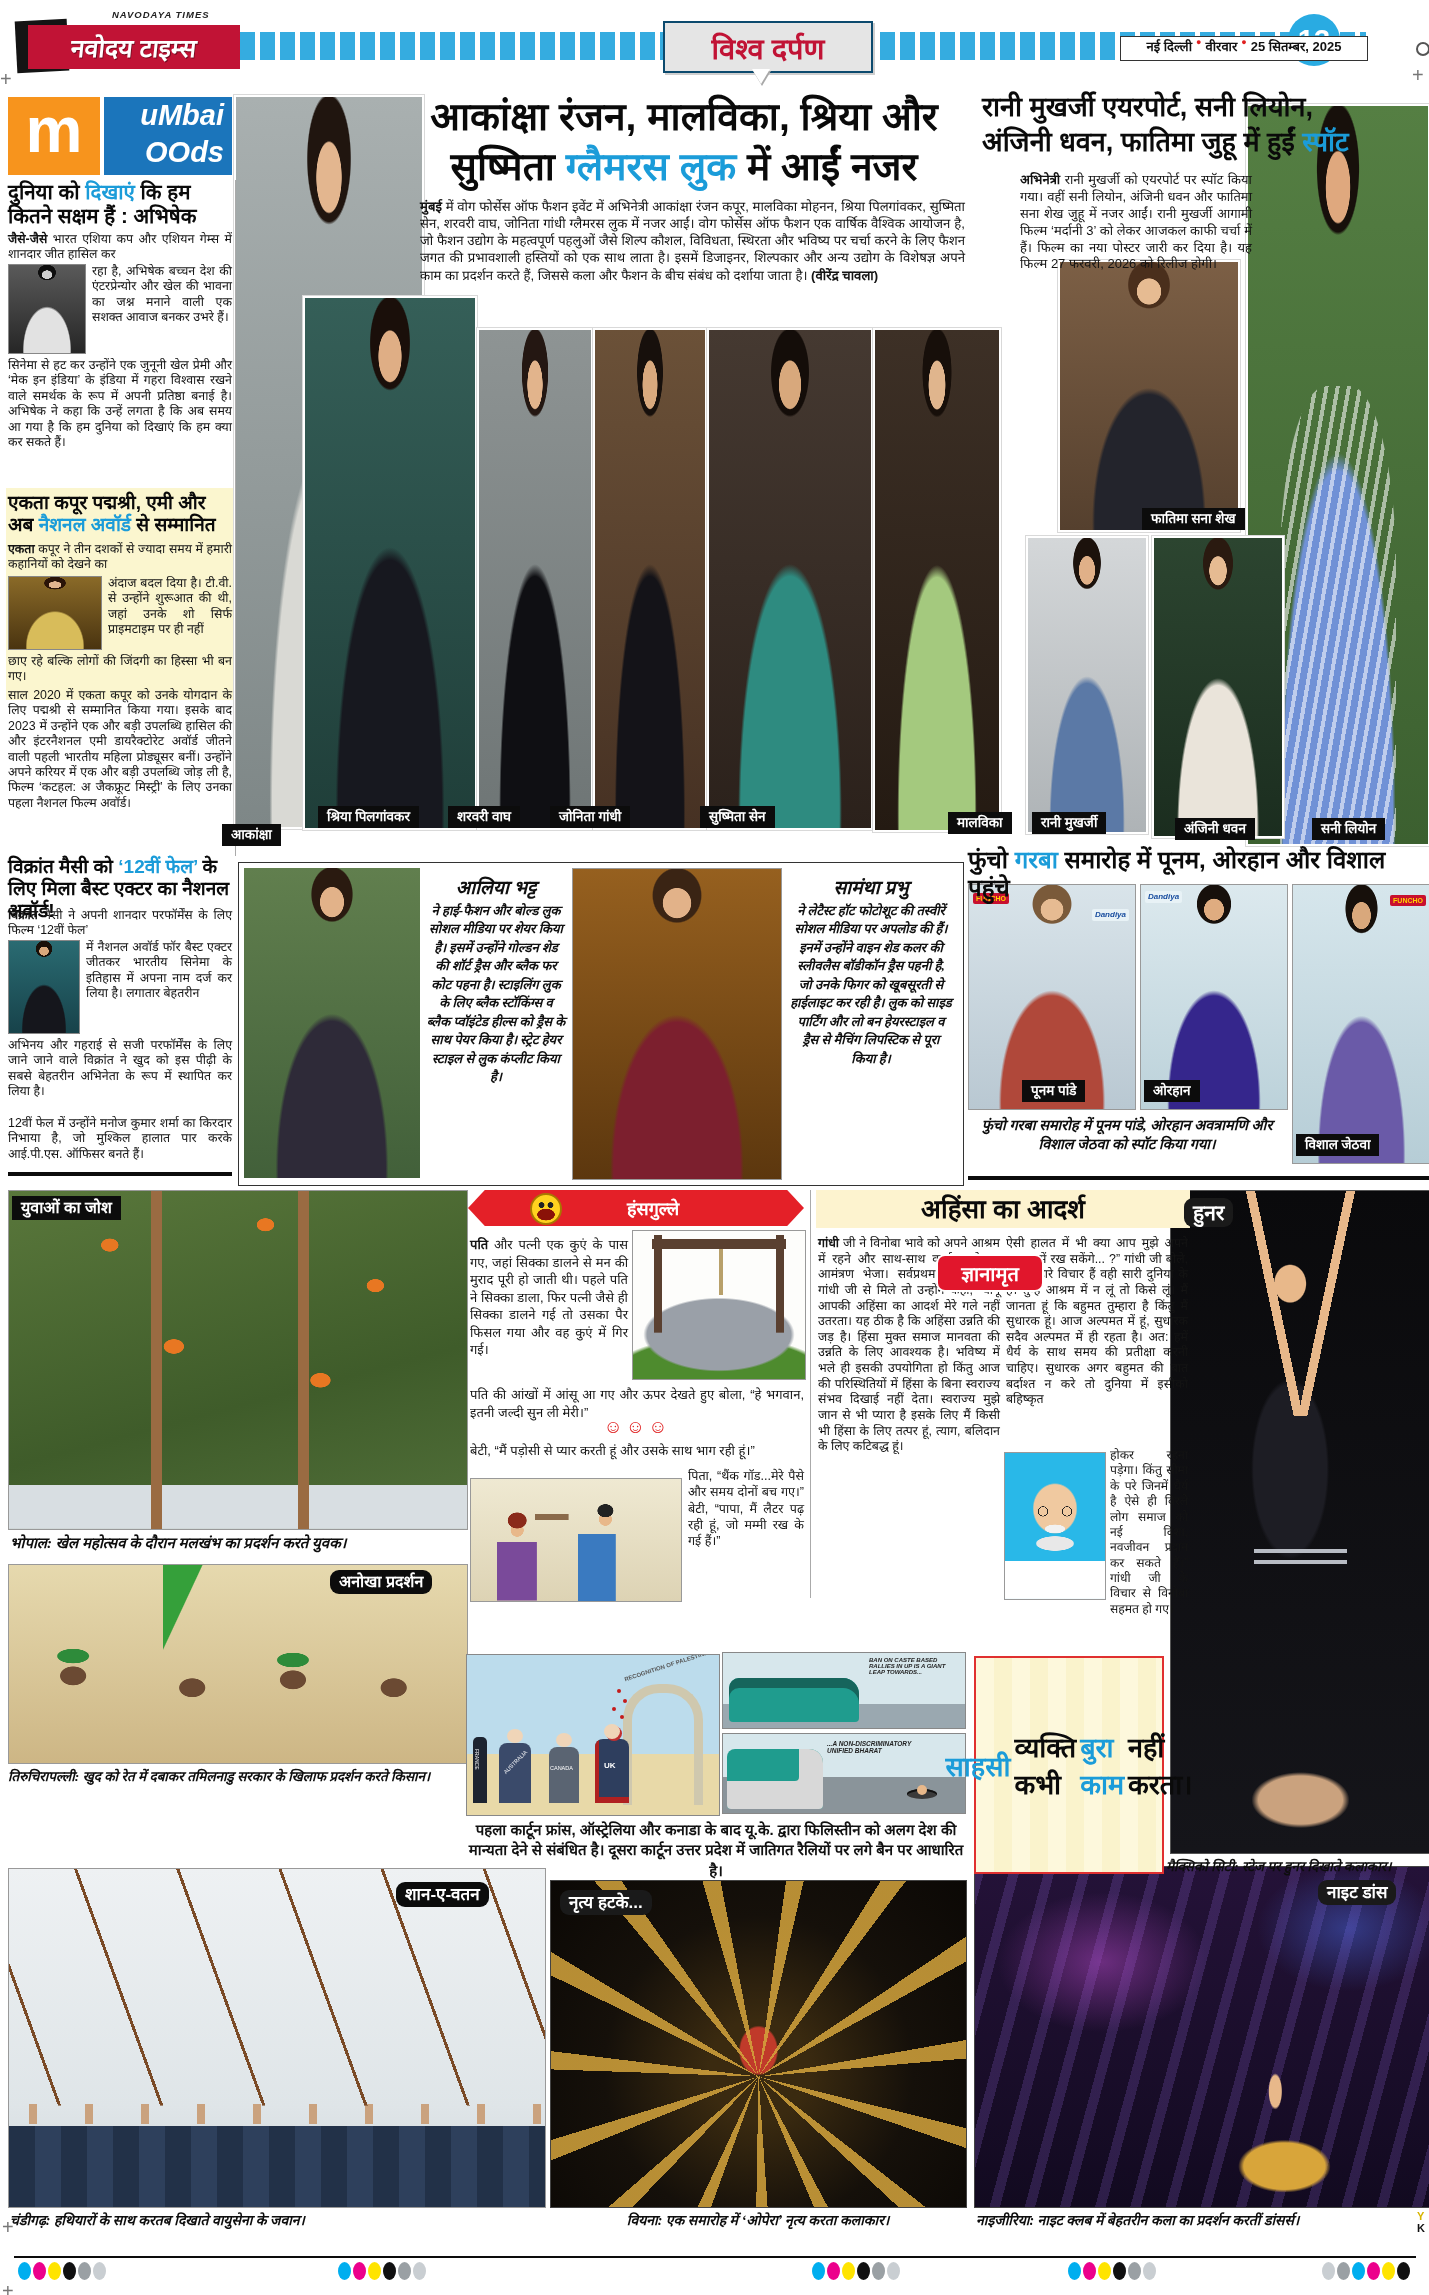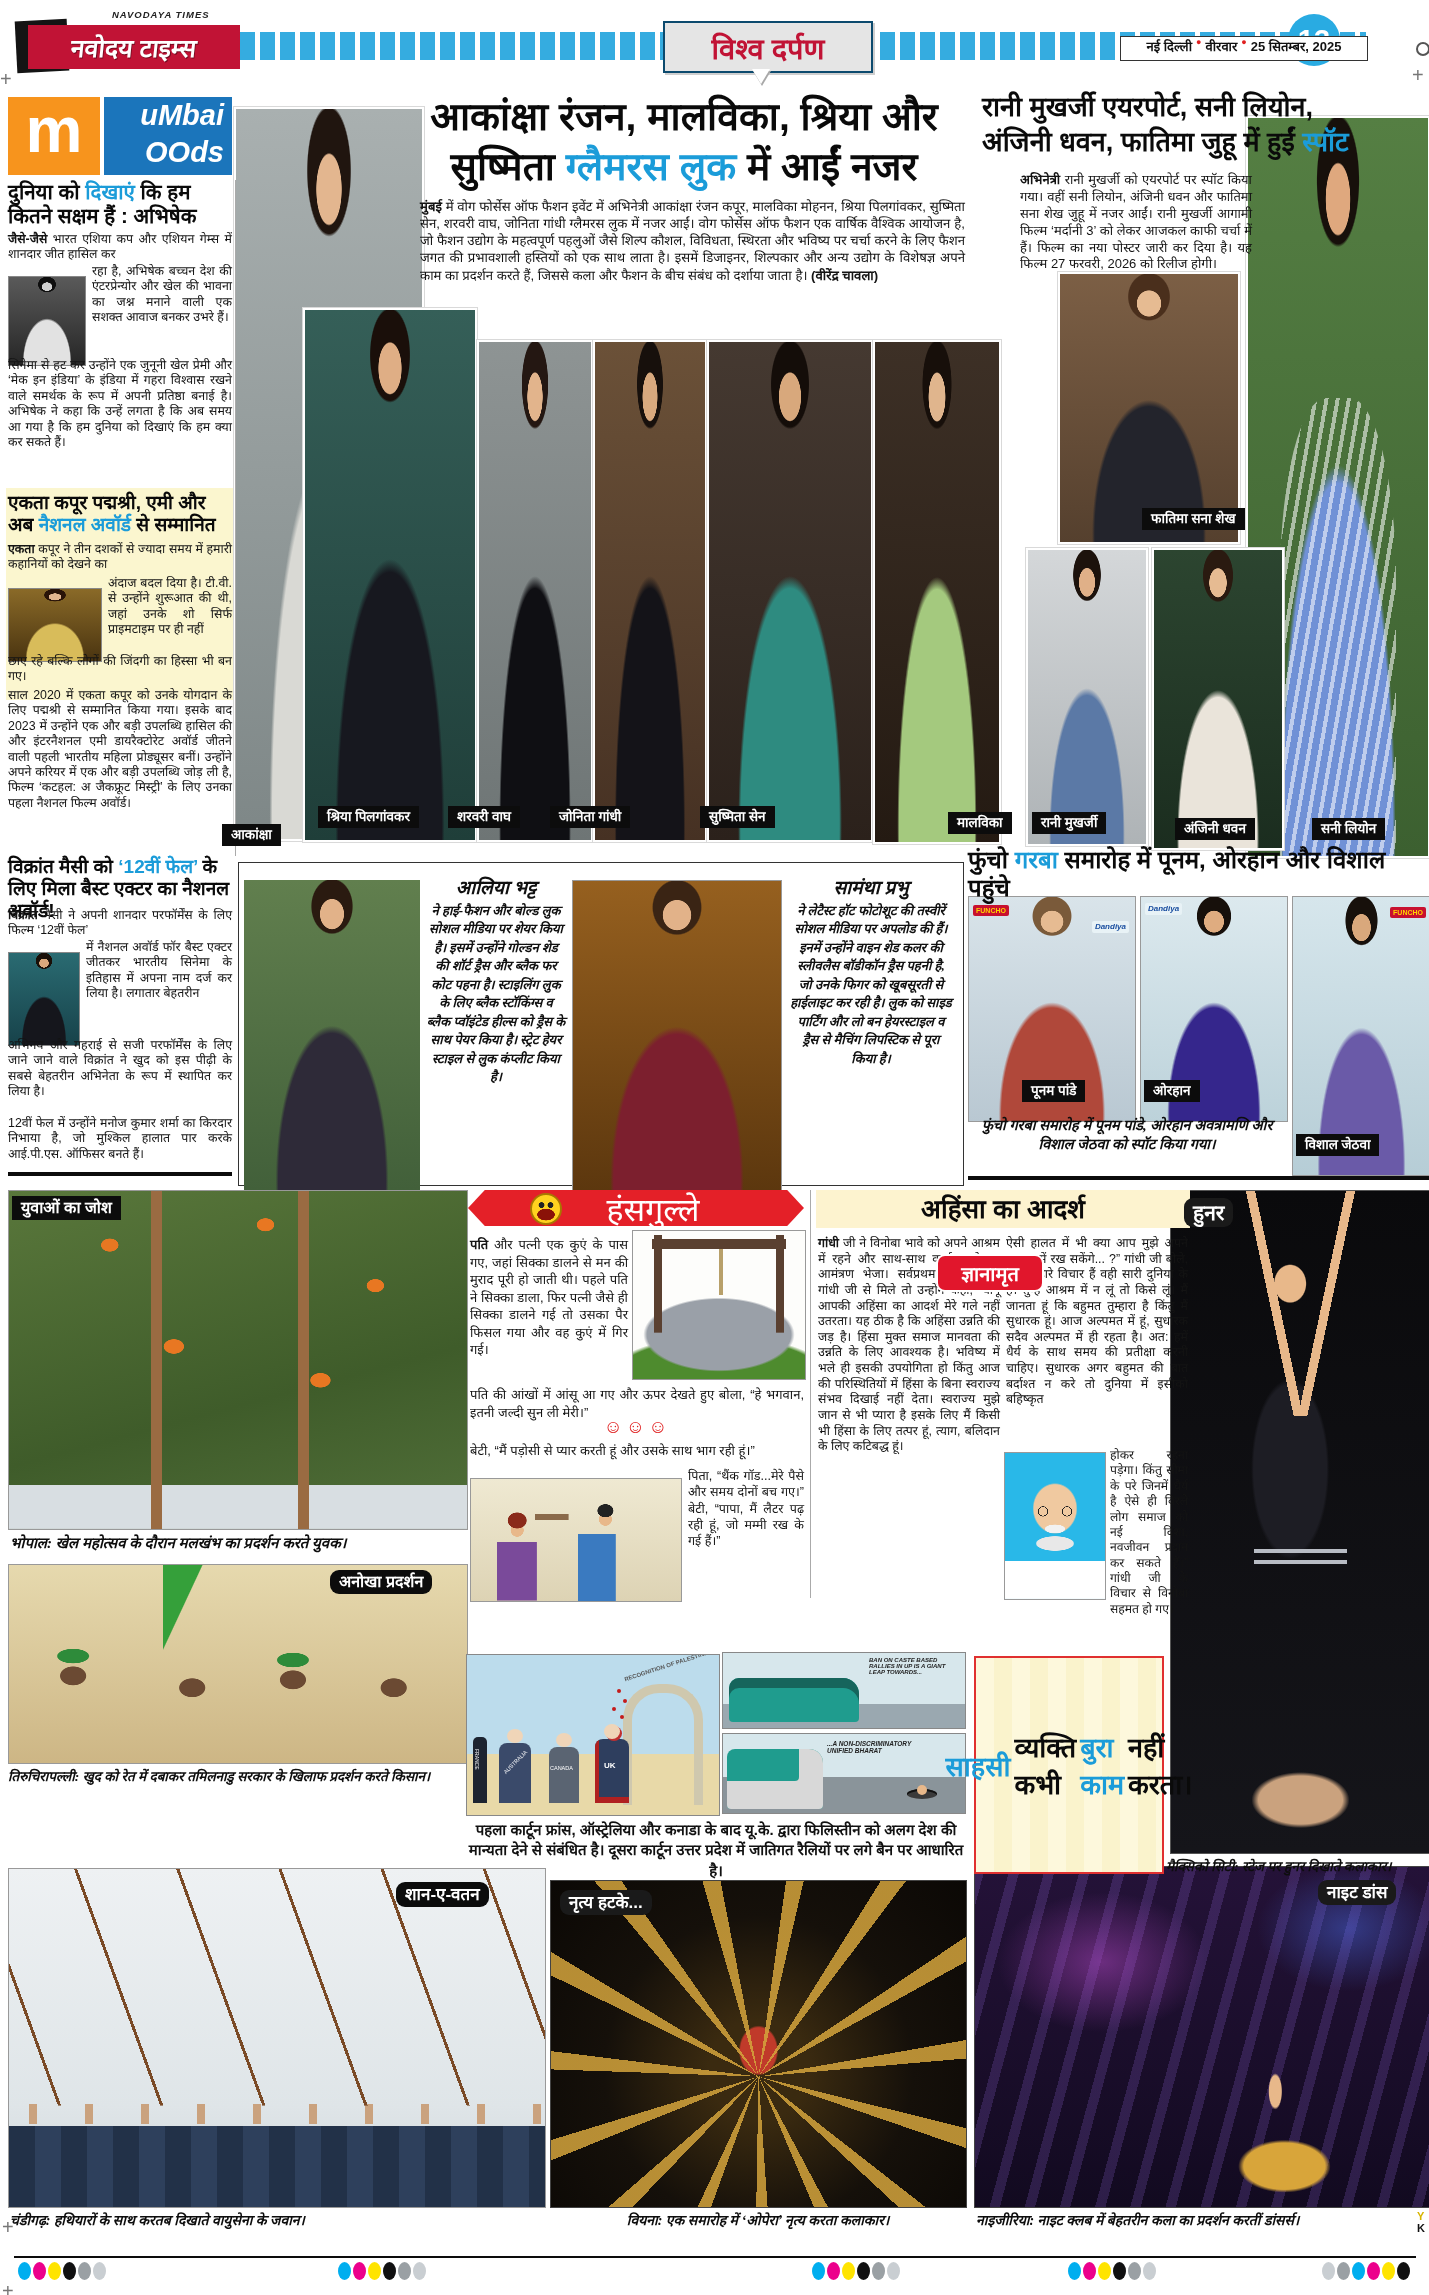--- a/index.html
+++ b/index.html
@@ -5,21 +5,21 @@
   html,body{margin:0;padding:0;background:#e9e9e9}
   #page{position:relative;width:1429px;height:2295px;margin:0 auto;background:#fff;
         font-family:"Liberation Sans",sans-serif;color:#111;overflow:hidden}
   .abs{position:absolute}
   .ph{position:absolute;overflow:hidden;z-index:1}
   .cut{box-shadow:0 0 0 2px #fff,0 0 0 3px #d9d9d9;z-index:2}
   .person{background-image:
      radial-gradient(7% 5% at 50% 11%, var(--skin) 0 95%, rgba(0,0,0,0) 100%),
      radial-gradient(12% 9% at 50% 8.5%, var(--hair) 0 95%, rgba(0,0,0,0) 100%),
      radial-gradient(32% 50% at 50% 97%, var(--top) 0 95%, rgba(0,0,0,0) 100%),
-     linear-gradient(var(--bg1), var(--bg2)); margin-top: 12px;}
+     linear-gradient(var(--bg1), var(--bg2));}
   .tg{position:absolute;background:#0c0c0c;color:#fff;font-weight:700;font-size:13.5px;
       line-height:1;padding:4px 9px;white-space:nowrap;z-index:6}
   .rd{border-radius:9px}
   .cap{position:absolute;font-weight:700;font-style:italic;font-size:14px;line-height:1.3;
        color:#0d0d0d;font-family:"Liberation Serif",serif;z-index:4}
   .bd{position:absolute;font-size:12.4px;line-height:1.24;text-align:justify;color:#141414;z-index:4}
   .ld{font-weight:700}
   .blu{color:#1b9cd9}
   .hd{position:absolute;font-weight:800;color:#0a0a0a;line-height:1.16;z-index:4}
   .row{position:absolute;display:flex;gap:6px;z-index:4}
@@ -204,21 +204,21 @@
       radial-gradient(18px 13px at 84% 62%, #6b4a33 0 70%, rgba(0,0,0,0) 75%),
       radial-gradient(22px 10px at 14% 46%, #2e8b3a 0 70%, rgba(0,0,0,0) 75%),
       radial-gradient(22px 10px at 62% 48%, #2e8b3a 0 70%, rgba(0,0,0,0) 75%),
       linear-gradient(115deg, #35a03a 0 16%, rgba(0,0,0,0) 16.5%) 58% 0/42% 55% no-repeat,
       linear-gradient(#e6d9ae,#cdb685)"></div>
   <div class="tg rd" style="left:330px;top:1570px;font-size:16px">अनोखा प्रदर्शन</div>
   <div class="cap" style="left:8px;top:1768px;width:460px;font-size:13.5px">तिरुचिरापल्ली: खुद को रेत में दबाकर तमिलनाडु सरकार के खिलाफ प्रदर्शन करते किसान।</div>
 
   <div class="abs" style="left:468px;top:1190px;width:336px;height:36px;background:#e42028;clip-path:polygon(0 50%,5% 0,95% 0,100% 50%,95% 100%,5% 100%);display:flex;align-items:center;justify-content:center;z-index:4">
      <span class="smiley abs" style="left:62px;top:3px"></span>
-     <span style="color:#fff;font-weight:400;font-size:32px;padding-left:34px">हंसगुल्ले</span>
+     <span style="color:#fff;font-weight:700;font-size:18px;padding-left:34px">हंसगुल्ले</span>
   </div>
   <div class="bd" style="left:470px;top:1236px;width:158px;font-size:13px;line-height:1.35">
     <span class="ld">पति</span><span> और पत्नी एक कुएं के पास गए, जहां सिक्का डालने से मन की मुराद पूरी हो जाती थी। पहले पति ने सिक्का डाला, फिर पत्नी जैसे ही सिक्का डालने गई तो उसका पैर फिसल गया और वह कुएं में गिर गई।</span>
   </div>
   <div class="ph" style="left:632px;top:1230px;width:172px;height:148px;border:1px solid #999;background:
       linear-gradient(#5a4030 0 0) 50% 6%/78% 7% no-repeat,
       linear-gradient(90deg, rgba(0,0,0,0) 12%, #5a4030 12% 17%, rgba(0,0,0,0) 17% 83%, #5a4030 83% 88%, rgba(0,0,0,0) 88%) 0 8%/100% 66% no-repeat,
       linear-gradient(#b8a06a 0 0) 51% 14%/2.5% 34% no-repeat,
       radial-gradient(44% 25% at 50% 70%, #9aa0a8 0 95%, rgba(0,0,0,0) 100%),
       radial-gradient(90% 42% at 50% 102%, #4e8b2e 0 70%, rgba(0,0,0,0) 75%),

